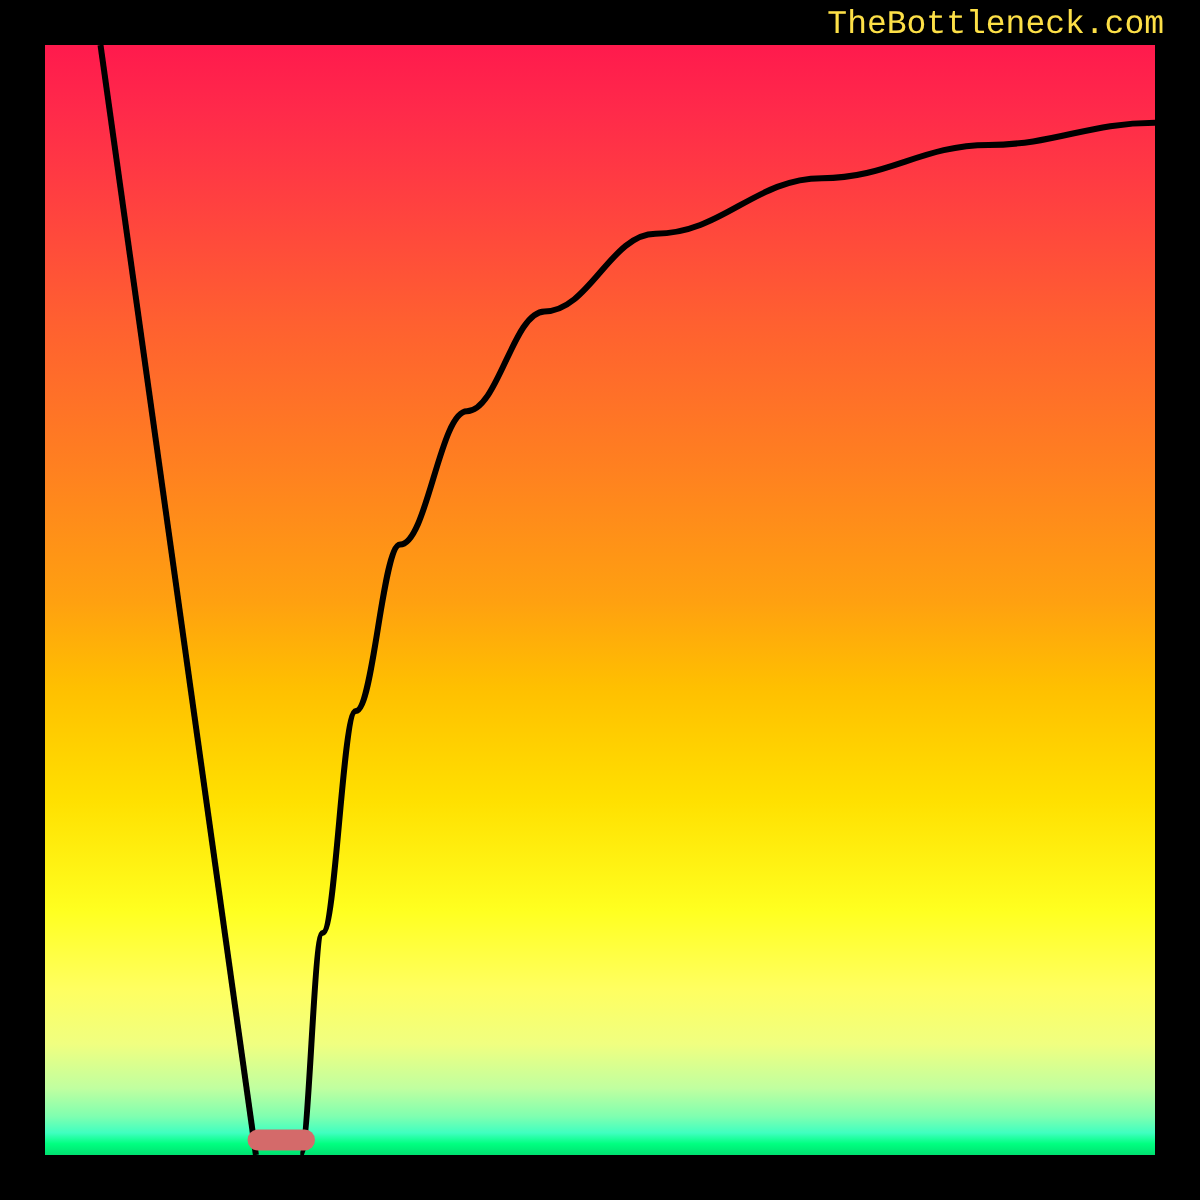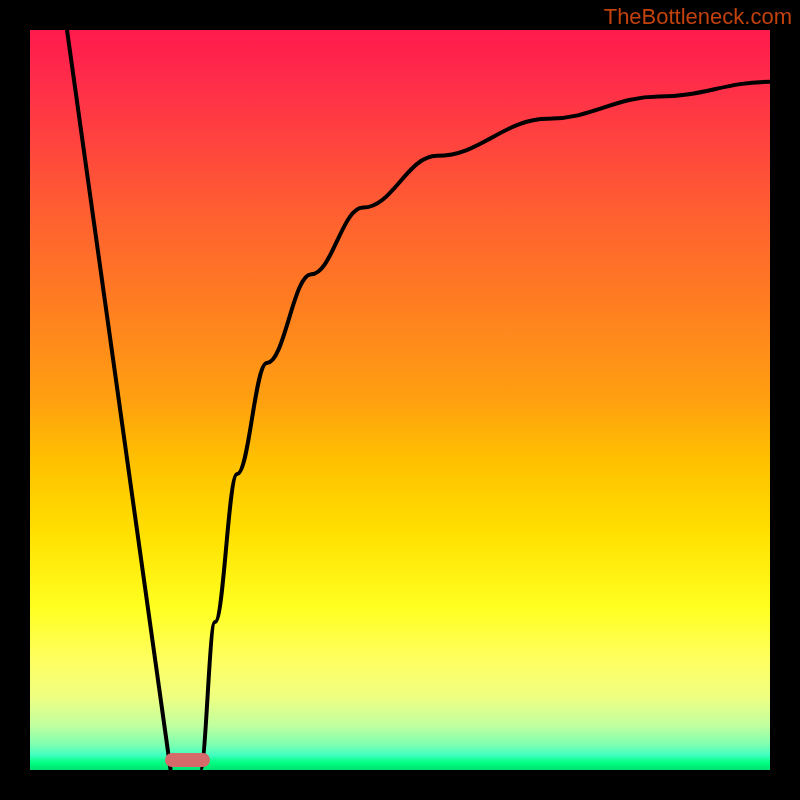--- a/index.html
+++ b/index.html
@@ -10,23 +10,23 @@
     body {
       width: 800px;
       height: 800px;
       background: #000;
       position: relative;
       overflow: hidden;
     }
     .watermark {
       position: absolute;
       top: 4px;
-      right: 8px;
-      color: #c2410c;
-      font-family: Liberation Sans, sans-serif;
+      right: 24px;
+      color: #fde047;
+      font-family: Liberation Mono, monospace;
       font-size: 22px;
       z-index: 10;
     }
     .chart-area {
       position: absolute;
       top: 30px;
       left: 30px;
       width: 740px;
       height: 740px;
       overflow: hidden;

